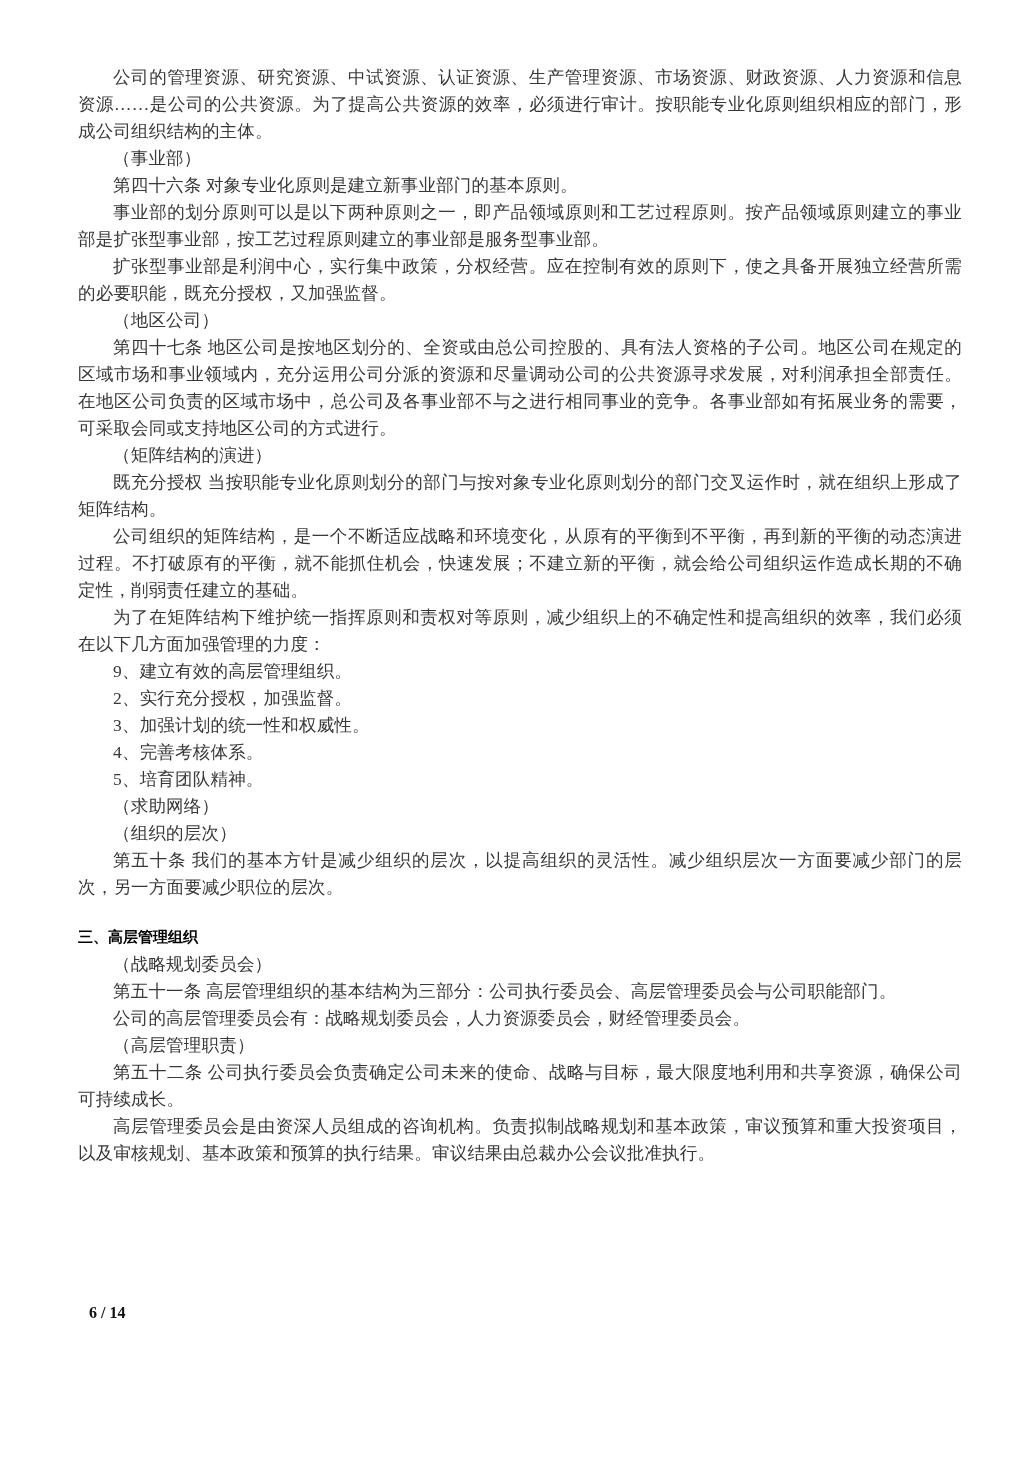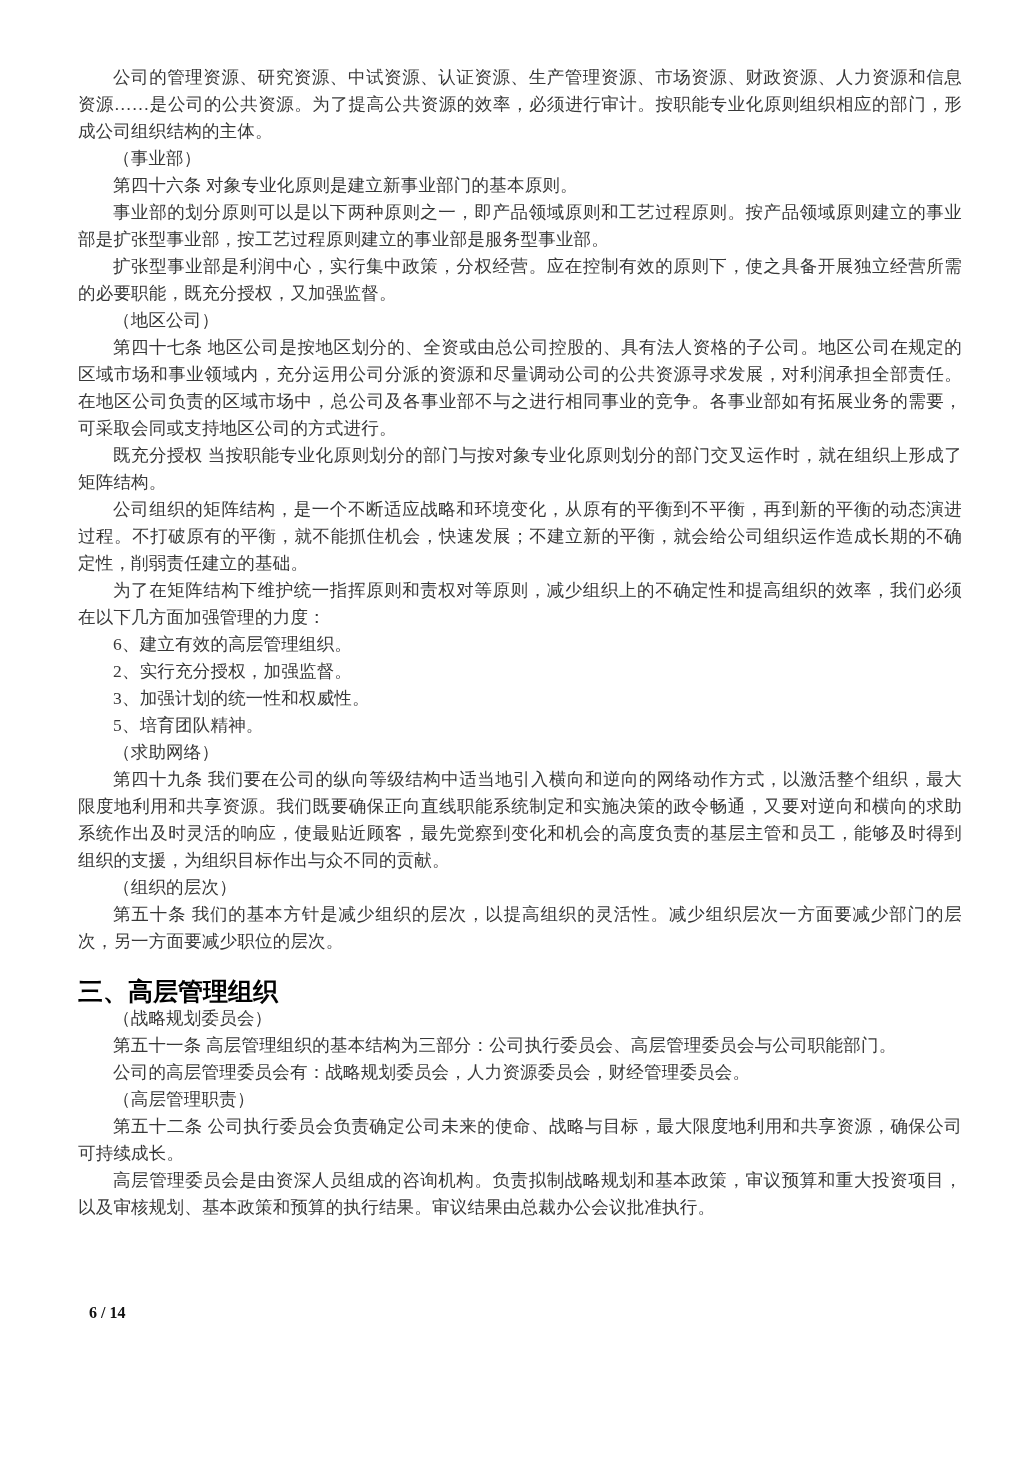--- a/index.html
+++ b/index.html
@@ -30,21 +30,21 @@
     color: #383838;
     text-align: justify;
     letter-spacing: 0.2px;
   }
   .section-heading {
     margin: 22px 0 0 0;
     padding: 0;
     text-indent: 0;
     font-family: "Liberation Sans", sans-serif;
     font-weight: bold;
-    font-size: 25px;
+    font-size: 15px;
     line-height: 28px;
     color: #000000;
   }
   .footer-pagenum {
     position: absolute;
     left: 89px;
     top: 1304px;
     font-family: "Liberation Serif", serif;
     font-weight: bold;
     font-size: 16px;
@@ -57,29 +57,30 @@
 <div class="page">
   <div class="content">
 
     <p class="para">公司的管理资源、研究资源、中试资源、认证资源、生产管理资源、市场资源、财政资源、人力资源和信息资源……是公司的公共资源。为了提高公共资源的效率，必须进行审计。按职能专业化原则组织相应的部门，形成公司组织结构的主体。</p>
     <p class="para">（事业部）</p>
     <p class="para">第四十六条  对象专业化原则是建立新事业部门的基本原则。</p>
     <p class="para">事业部的划分原则可以是以下两种原则之一，即产品领域原则和工艺过程原则。按产品领域原则建立的事业部是扩张型事业部，按工艺过程原则建立的事业部是服务型事业部。</p>
     <p class="para">扩张型事业部是利润中心，实行集中政策，分权经营。应在控制有效的原则下，使之具备开展独立经营所需的必要职能，既充分授权，又加强监督。</p>
     <p class="para">（地区公司）</p>
     <p class="para">第四十七条  地区公司是按地区划分的、全资或由总公司控股的、具有法人资格的子公司。地区公司在规定的区域市场和事业领域内，充分运用公司分派的资源和尽量调动公司的公共资源寻求发展，对利润承担全部责任。在地区公司负责的区域市场中，总公司及各事业部不与之进行相同事业的竞争。各事业部如有拓展业务的需要，可采取会同或支持地区公司的方式进行。</p>
+    <p class="para">（矩阵结构的演进）</p>
     <p class="para">既充分授权  当按职能专业化原则划分的部门与按对象专业化原则划分的部门交叉运作时，就在组织上形成了矩阵结构。</p>
     <p class="para">公司组织的矩阵结构，是一个不断适应战略和环境变化，从原有的平衡到不平衡，再到新的平衡的动态演进过程。不打破原有的平衡，就不能抓住机会，快速发展；不建立新的平衡，就会给公司组织运作造成长期的不确定性，削弱责任建立的基础。</p>
     <p class="para">为了在矩阵结构下维护统一指挥原则和责权对等原则，减少组织上的不确定性和提高组织的效率，我们必须在以下几方面加强管理的力度：</p>
-    <p class="para">6、建立有效的高层管理组织。</p>
+    <p class="para">9、建立有效的高层管理组织。</p>
     <p class="para">2、实行充分授权，加强监督。</p>
     <p class="para">3、加强计划的统一性和权威性。</p>
+    <p class="para">4、完善考核体系。</p>
     <p class="para">5、培育团队精神。</p>
     <p class="para">（求助网络）</p>
-    <p class="para">第四十九条  我们要在公司的纵向等级结构中适当地引入横向和逆向的网络动作方式，以激活整个组织，最大限度地利用和共享资源。我们既要确保正向直线职能系统制定和实施决策的政令畅通，又要对逆向和横向的求助系统作出及时灵活的响应，使最贴近顾客，最先觉察到变化和机会的高度负责的基层主管和员工，能够及时得到组织的支援，为组织目标作出与众不同的贡献。</p>
     <p class="para">（组织的层次）</p>
     <p class="para">第五十条  我们的基本方针是减少组织的层次，以提高组织的灵活性。减少组织层次一方面要减少部门的层次，另一方面要减少职位的层次。</p>
 
     <h2 class="section-heading">三、高层管理组织</h2>
 
     <p class="para">（战略规划委员会）</p>
     <p class="para">第五十一条  高层管理组织的基本结构为三部分：公司执行委员会、高层管理委员会与公司职能部门。</p>
     <p class="para">公司的高层管理委员会有：战略规划委员会，人力资源委员会，财经管理委员会。</p>
     <p class="para">（高层管理职责）</p>
     <p class="para">第五十二条  公司执行委员会负责确定公司未来的使命、战略与目标，最大限度地利用和共享资源，确保公司可持续成长。</p>

